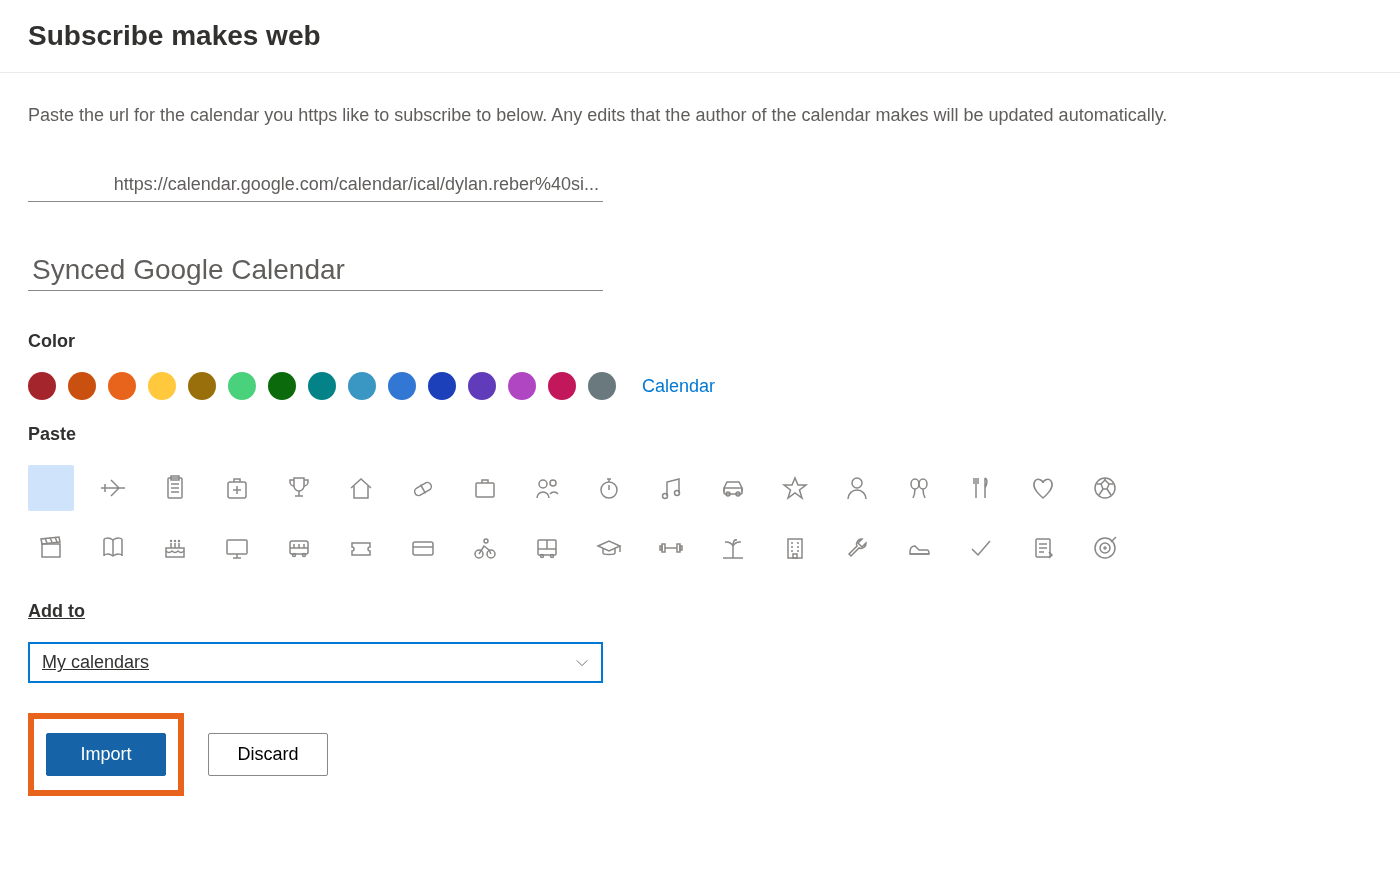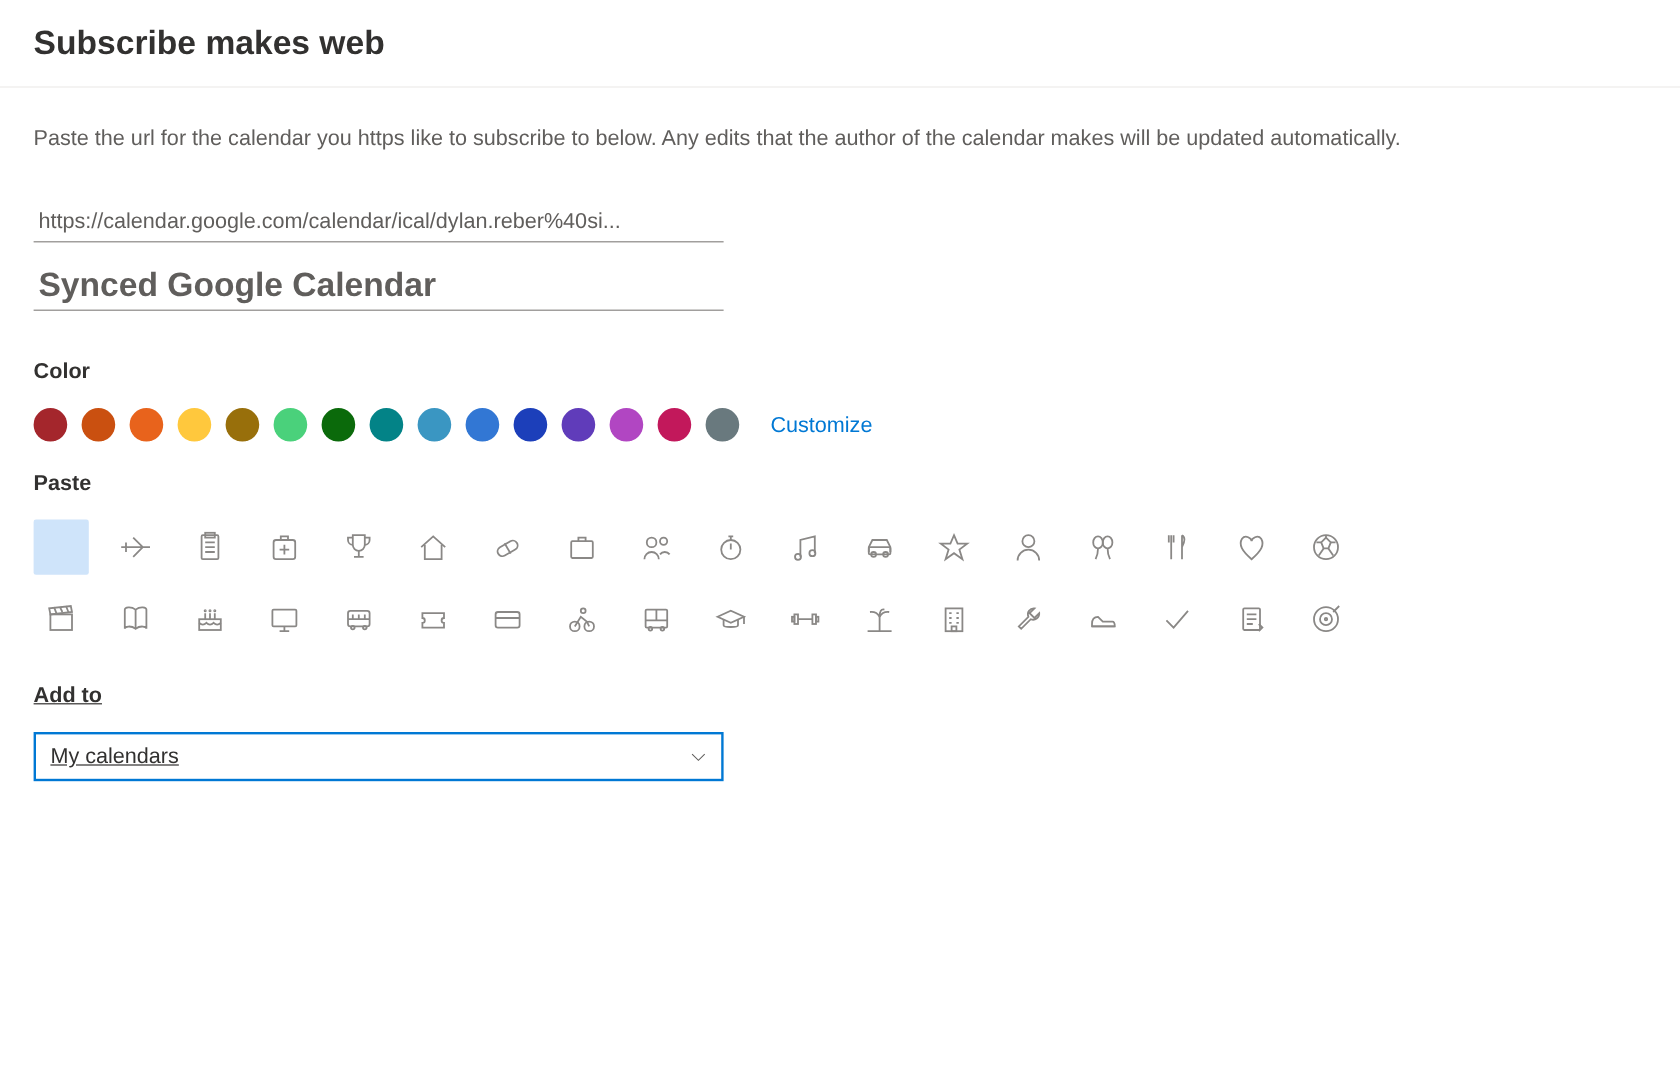--- a/index.html
+++ b/index.html
@@ -30,29 +30,30 @@
   }
   .url-input {
     width: 575px;
     border: none;
     border-bottom: 1px solid #8a8886;
     font-size: 18px;
     padding: 6px 4px;
     color: #605e5c;
     font-family: inherit;
     outline: none;
-    margin-bottom: 16px;
+    margin-bottom: 48px;
     display: block;
+    text-align: right;
   }
   .name-input {
     width: 575px;
     border: none;
     border-bottom: 1px solid #8a8886;
     font-size: 28px;
-    font-weight: 700;
+    font-weight: 400;
     color: #605e5c;
     font-family: inherit;
     outline: none;
     padding: 4px 4px;
     margin-bottom: 40px;
     display: block;
   }
   .section-label {
     font-size: 18px;
     font-weight: 600;
@@ -185,21 +186,21 @@
         <div class="color-swatch" style="background: rgb(74, 209, 123);"></div>
         <div class="color-swatch" style="background: rgb(11, 106, 11);"></div>
         <div class="color-swatch" style="background: rgb(3, 131, 135);"></div>
         <div class="color-swatch" style="background: rgb(58, 150, 194);"></div>
         <div class="color-swatch" style="background: rgb(50, 119, 212);"></div>
         <div class="color-swatch" style="background: rgb(28, 63, 186);"></div>
         <div class="color-swatch" style="background: rgb(96, 60, 186);"></div>
         <div class="color-swatch" style="background: rgb(177, 70, 194);"></div>
         <div class="color-swatch" style="background: rgb(194, 24, 91);"></div>
         <div class="color-swatch" style="background: rgb(105, 121, 126);"></div>
-        <span class="customize-link">Customize</span>
+        <span class="customize-link">Calendar</span>
     </div>
   </div>
 
   <div class="charm-section">
     <span class="section-label">Paste</span>
     <div class="charm-grid">
       <div class="charm-row" id="charm-row-1">
           <div class="charm selected"></div>
           <div class="charm">
             <svg viewBox="0 0 28 28">
@@ -477,15 +478,19 @@
       <div class="select-box">
         <span>My calendars</span>
         <svg class="chev" viewBox="0 0 16 16">
             <path d="M2 5 L8 11 L14 5" stroke="#605e5c" stroke-width="1" fill="none"></path>
           </svg>
       </div>
     </div>
   </div>
 
   <div style="display:flex;align-items:center;gap:24px;">
+    <div class="highlight-box">
+      <button class="btn btn-primary">Import</button>
+    </div>
+    <button class="btn">Discard</button>
   </div>
 
 </div>
 
 </body></html>

